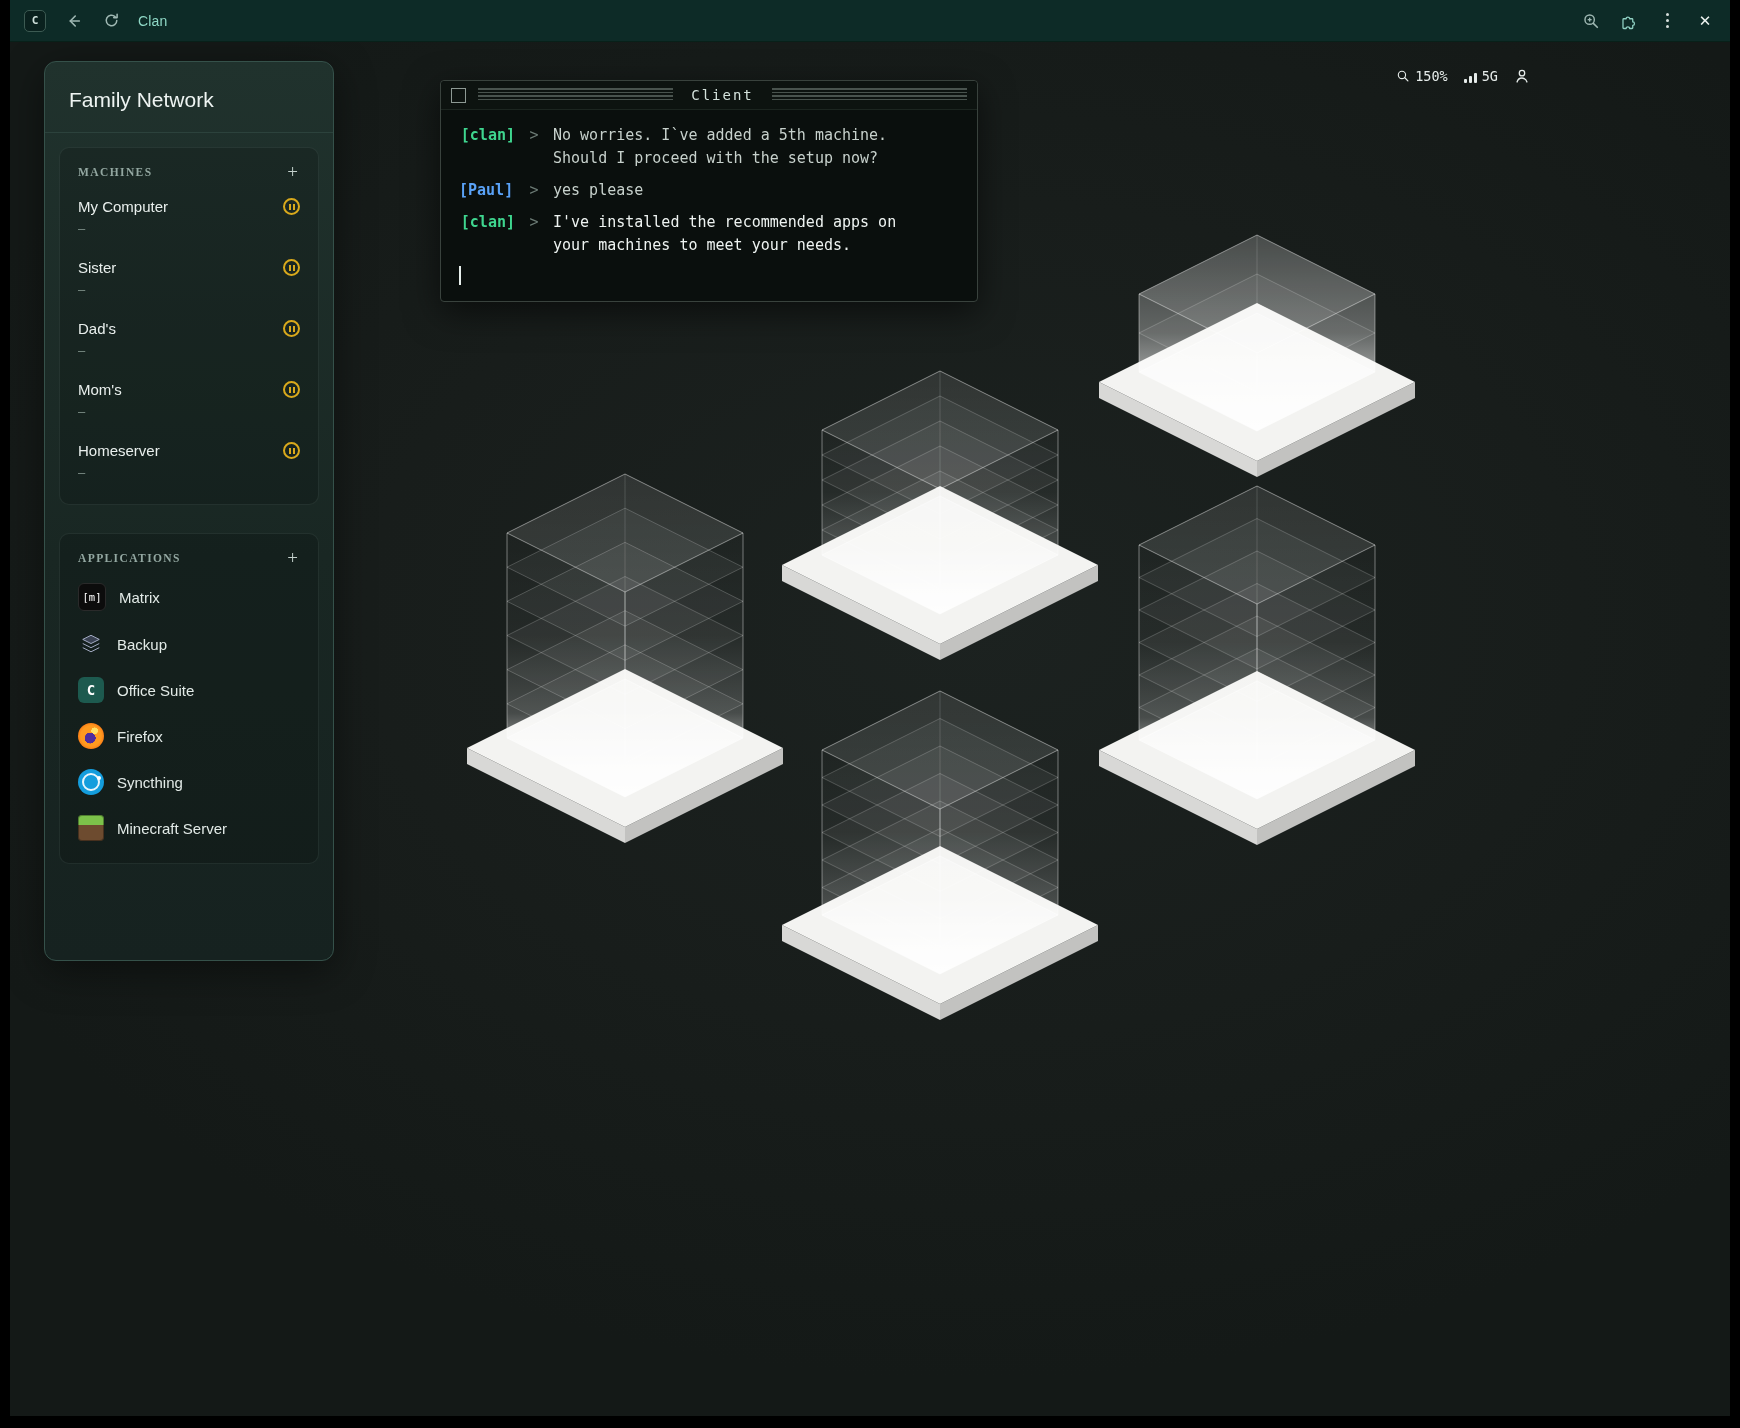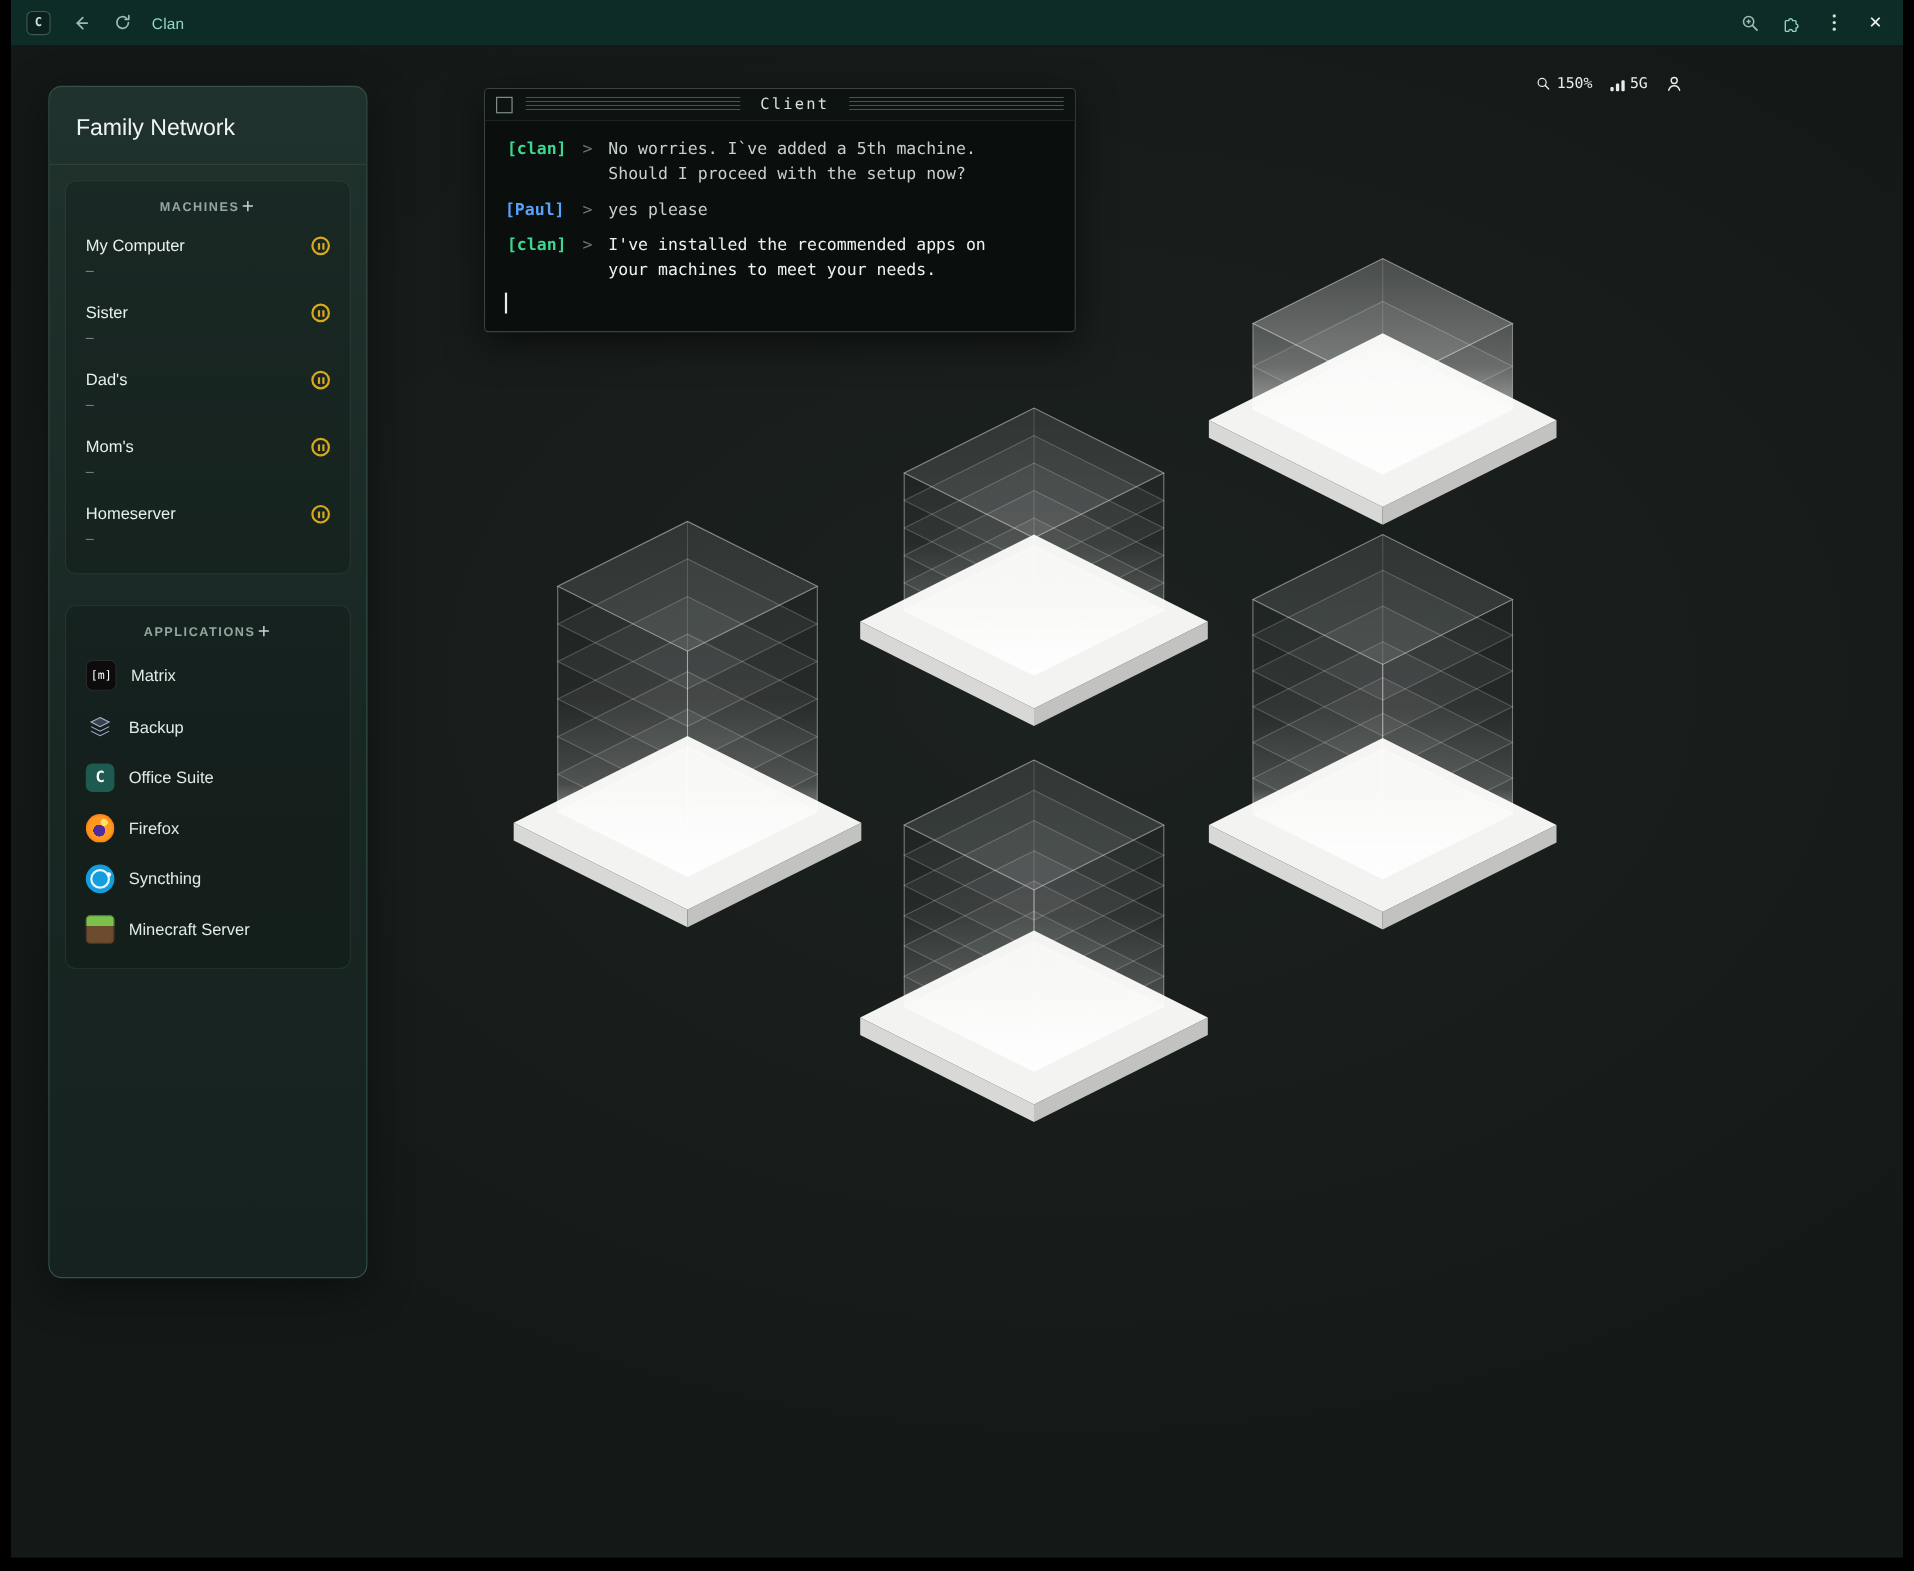--- a/index.html
+++ b/index.html
@@ -79,39 +79,39 @@
   .speaker{font-weight:bold;}
   .speaker.clan{color:#3fd68f;text-align:right;}
   .speaker.paul{color:#5aa2f7;}
   .sep{color:#6b7a74;text-align:center;}
   .msg{color:#c7d1cc;max-width:40ch;white-space:pre-wrap;}
   .msg.bright{color:#eef3f1;}
   .t-cursor{width:2px;height:19px;background:#e7efec;margin-top:4px;animation:blink 1.2s steps(1) infinite;}
   @keyframes blink{50%{opacity:0;}}
   
   .sidebar{
-    position:absolute;left:34px;top:36px;width:290px;height:1084px;
+    position:absolute;left:34px;top:19px;width:290px;height:900px;
     box-sizing:border-box;
     background:linear-gradient(180deg,#20322d 0%,#192723 55%,#162220 100%);
     border:1px solid #35514a;border-radius:12px;
     box-shadow:0 10px 40px rgba(0,0,0,.45);
   }
   .sb-title{
     margin:0;padding:26px 24px 20px;
     font-size:21px;font-weight:500;color:#eef4f2;
     border-bottom:1px solid #2c423c;
   }
   .panel{
     margin:14px 14px 0;
     background:rgba(0,0,0,.16);
     border:1px solid rgba(120,150,140,.14);
     border-radius:10px;
     padding:10px 16px 12px;
   }
-  .panel-head{display:flex;align-items:center;justify-content:center;padding:4px 2px 6px;}
+  .panel-head{display:flex;align-items:center;justify-content:space-between;padding:4px 2px 6px;font-family:Liberation Serif, serif;}
   .panel-label{
     font-size:11.5px;letter-spacing:1.4px;font-weight:700;color:#93a7a1;
   }
   .plus-btn{
     background:none;border:none;color:#c3d0cc;font-size:19px;line-height:1;
     cursor:pointer;padding:0 2px;font-family:inherit;
   }
   .m-item{padding:11px 2px 12px;cursor:pointer;}
   .m-row{display:flex;align-items:center;justify-content:space-between;}
   .m-name{font-size:15px;color:#e9efed;}

